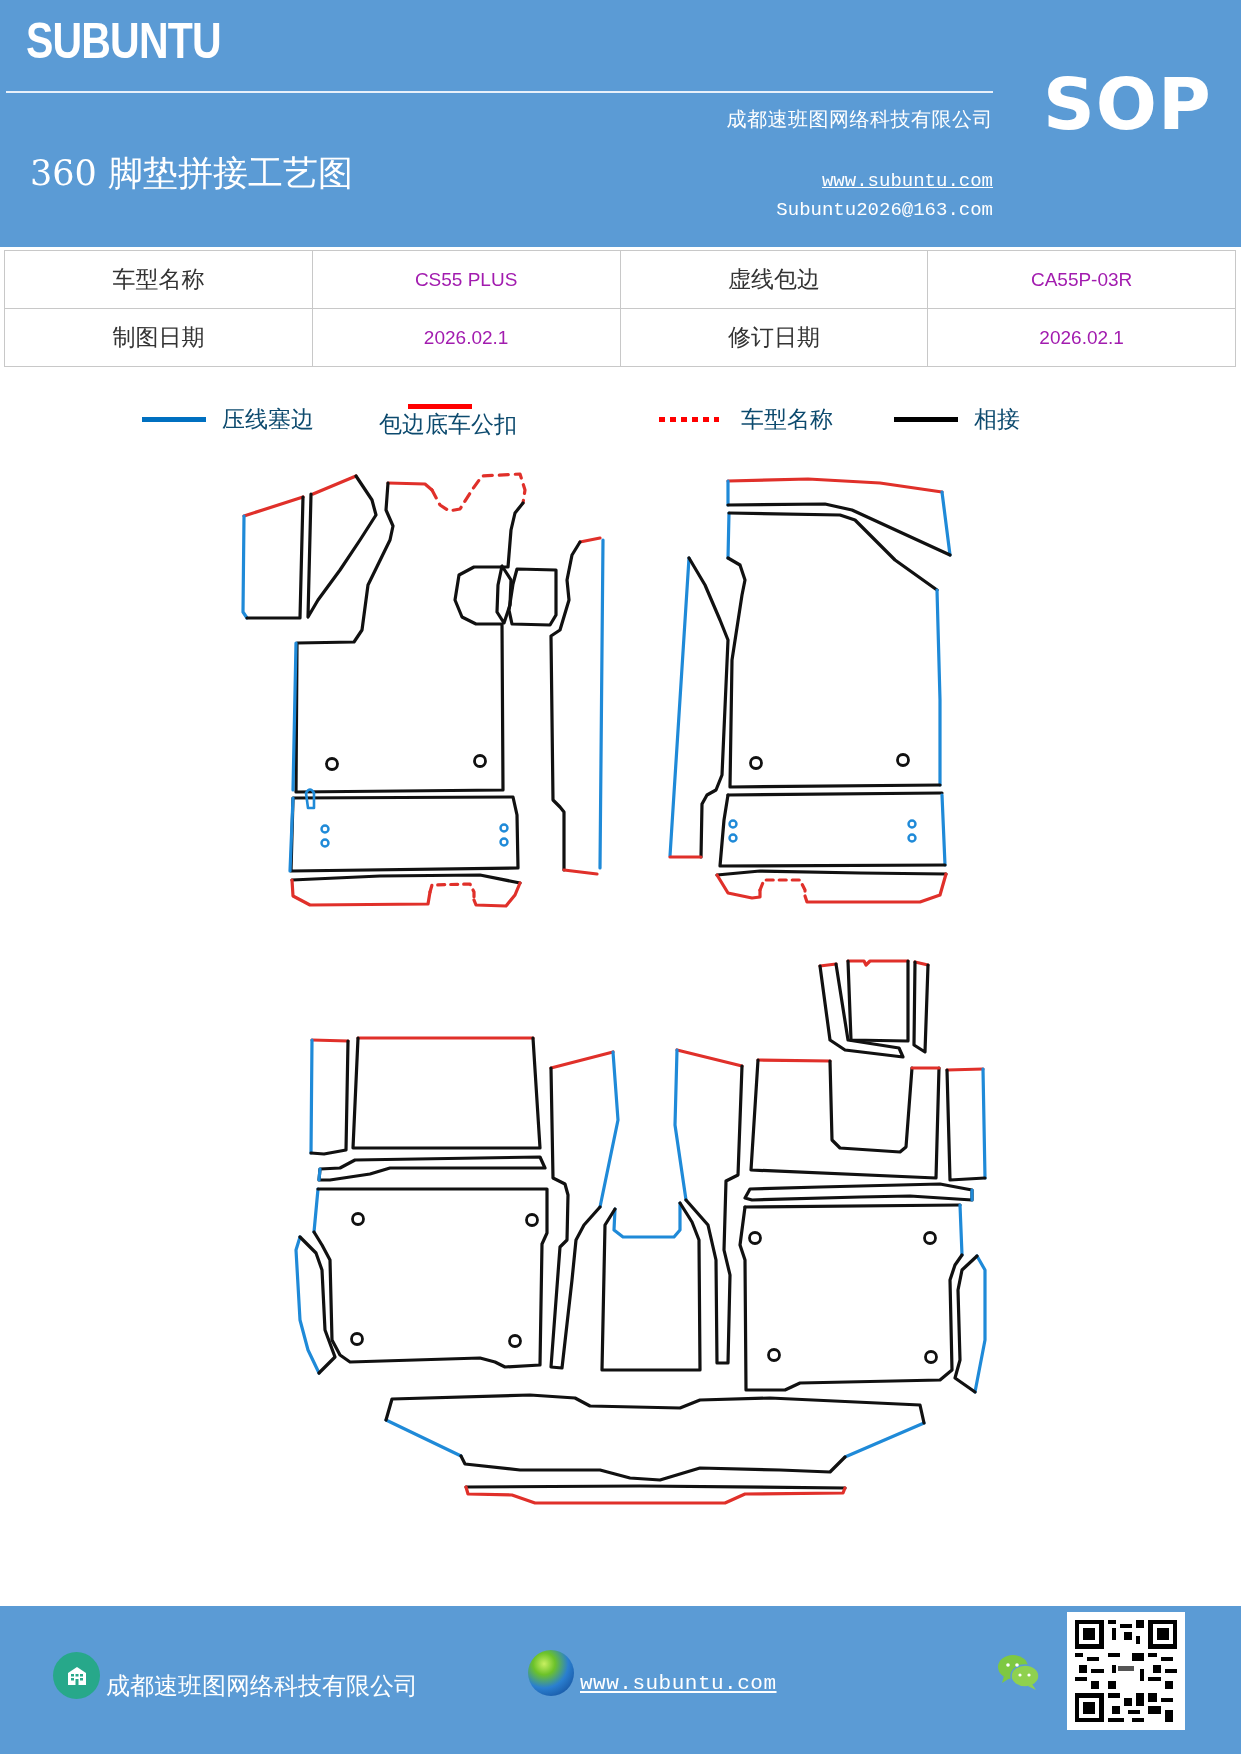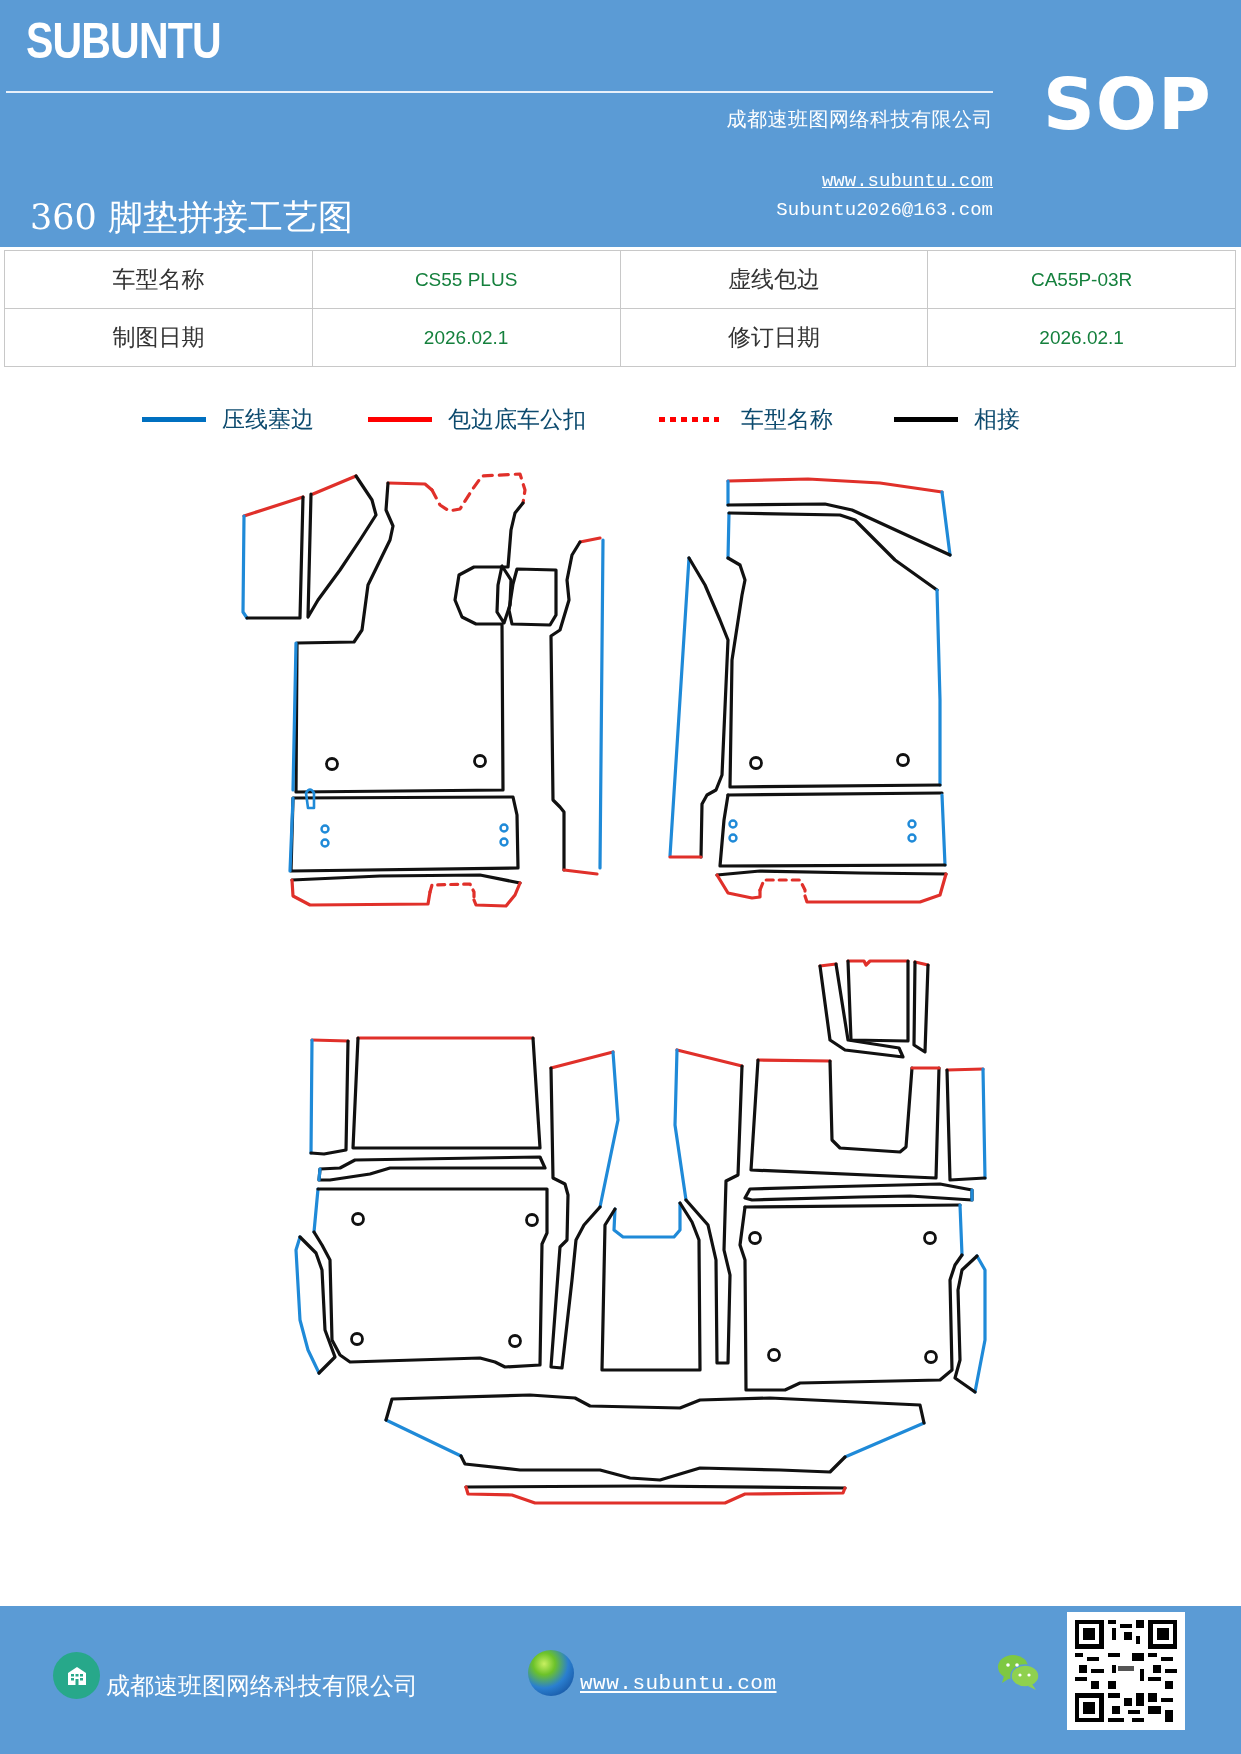--- a/index.html
+++ b/index.html
@@ -4,28 +4,28 @@
 <style>
   * { margin: 0; padding: 0; box-sizing: border-box; }
   html, body { width: 1241px; height: 1754px; background: #ffffff; overflow: hidden; }
   body { position: relative; font-family: "DejaVu Serif", serif; }
 
   
   .header { position: absolute; left: 0; top: 0; width: 1241px; height: 247px; background: #5b9bd5; }
   .brand { position: absolute; left: 26px; top: 16px; color: #fff; font-family: "Liberation Sans", sans-serif; font-weight: bold; font-size: 50px; letter-spacing: -1px; transform: scaleX(0.82); transform-origin: left top; line-height: 1; }
   .hr-line { position: absolute; left: 6px; top: 91px; width: 987px; height: 2px; background: #e8f0fa; }
   .company { position: absolute; right: 248px; top: 106px; color: #fff; font-size: 20px; font-family: "DejaVu Sans", sans-serif; font-weight: 300; letter-spacing: 0.5px; }
-  .doc-title { position: absolute; left: 30px; top: 150px; color: #fff; font-size: 35px; font-family: "DejaVu Serif", serif; margin-top: 44px; }
+  .doc-title { position: absolute; left: 30px; top: 150px; color: #fff; font-size: 35px; font-family: "DejaVu Serif", serif; }
   .website { position: absolute; right: 248px; top: 170px; color: #fff; font-size: 19px; font-family: "Liberation Mono", monospace; text-decoration: underline; }
   .email { position: absolute; right: 248px; top: 199px; color: #fff; font-size: 19px; font-family: "Liberation Mono", monospace; text-align: center; }
   .sop { position: absolute; left: 1043px; top: 68px; color: #fff; font-size: 72px; font-family: "DejaVu Sans", sans-serif; font-weight: bold; letter-spacing: 1px; line-height: 1; }
 
   
   .info-table { position: absolute; left: 4px; top: 250px; width: 1232px; border-collapse: collapse; }
-  .info-table td { border: 1px solid #c8c8c8; height: 58px; text-align: center; vertical-align: middle; color: #15803d; width: 25%; }
+  .info-table td { border: 1px solid #c8c8c8; height: 58px; text-align: center; vertical-align: middle; color: #a21caf; width: 25%; }
   .info-table td.lbl { font-size: 23px; font-family: "DejaVu Sans", sans-serif; color: #333; text-align: center; }
   .info-table td.val { font-size: 19px; font-family: "Liberation Sans", sans-serif; }
   .info-table td.val.big { font-size: 19px; }
 
   
   .legend { position: absolute; top: 404px; left: 0; width: 1241px; height: 32px; }
   .lg-item { position: absolute; top: 0; display: flex; align-items: center; }
   .lg-swatch { width: 64px; height: 5px; margin-right: 16px; }
   .lg-swatch.dotted { height: 5px; background: repeating-linear-gradient(90deg, #ff0000 0 6px, transparent 6px 11px); }
   .lg-label { font-size: 23px; font-family: "DejaVu Sans", sans-serif; color: #0c4a6e; }
@@ -69,21 +69,21 @@
     <td class="val big">2026.02.1</td>
   </tr>
 </tbody>
   </table>
 
 <div class="legend">
   <div class="lg-item" style="left:142px;">
     <span class="lg-swatch" style="background:#0070c0;"></span>
     <span class="lg-label">压线塞边</span>
   </div>
-  <div class="lg-item" style="left:368px;">
+  <div class="lg-item" style="left:379px;flex-direction:column;">
     <span class="lg-swatch" style="background:#ff0000;"></span>
     <span class="lg-label">包边底车公扣</span>
   </div>
   <div class="lg-item" style="left:659px;">
     <span class="lg-swatch dotted" style="width:60px; margin-right:22px;"></span>
     <span class="lg-label">车型名称</span>
   </div>
   <div class="lg-item" style="left:894px;">
     <span class="lg-swatch" style="background:#000;"></span>
     <span class="lg-label">相接</span>

